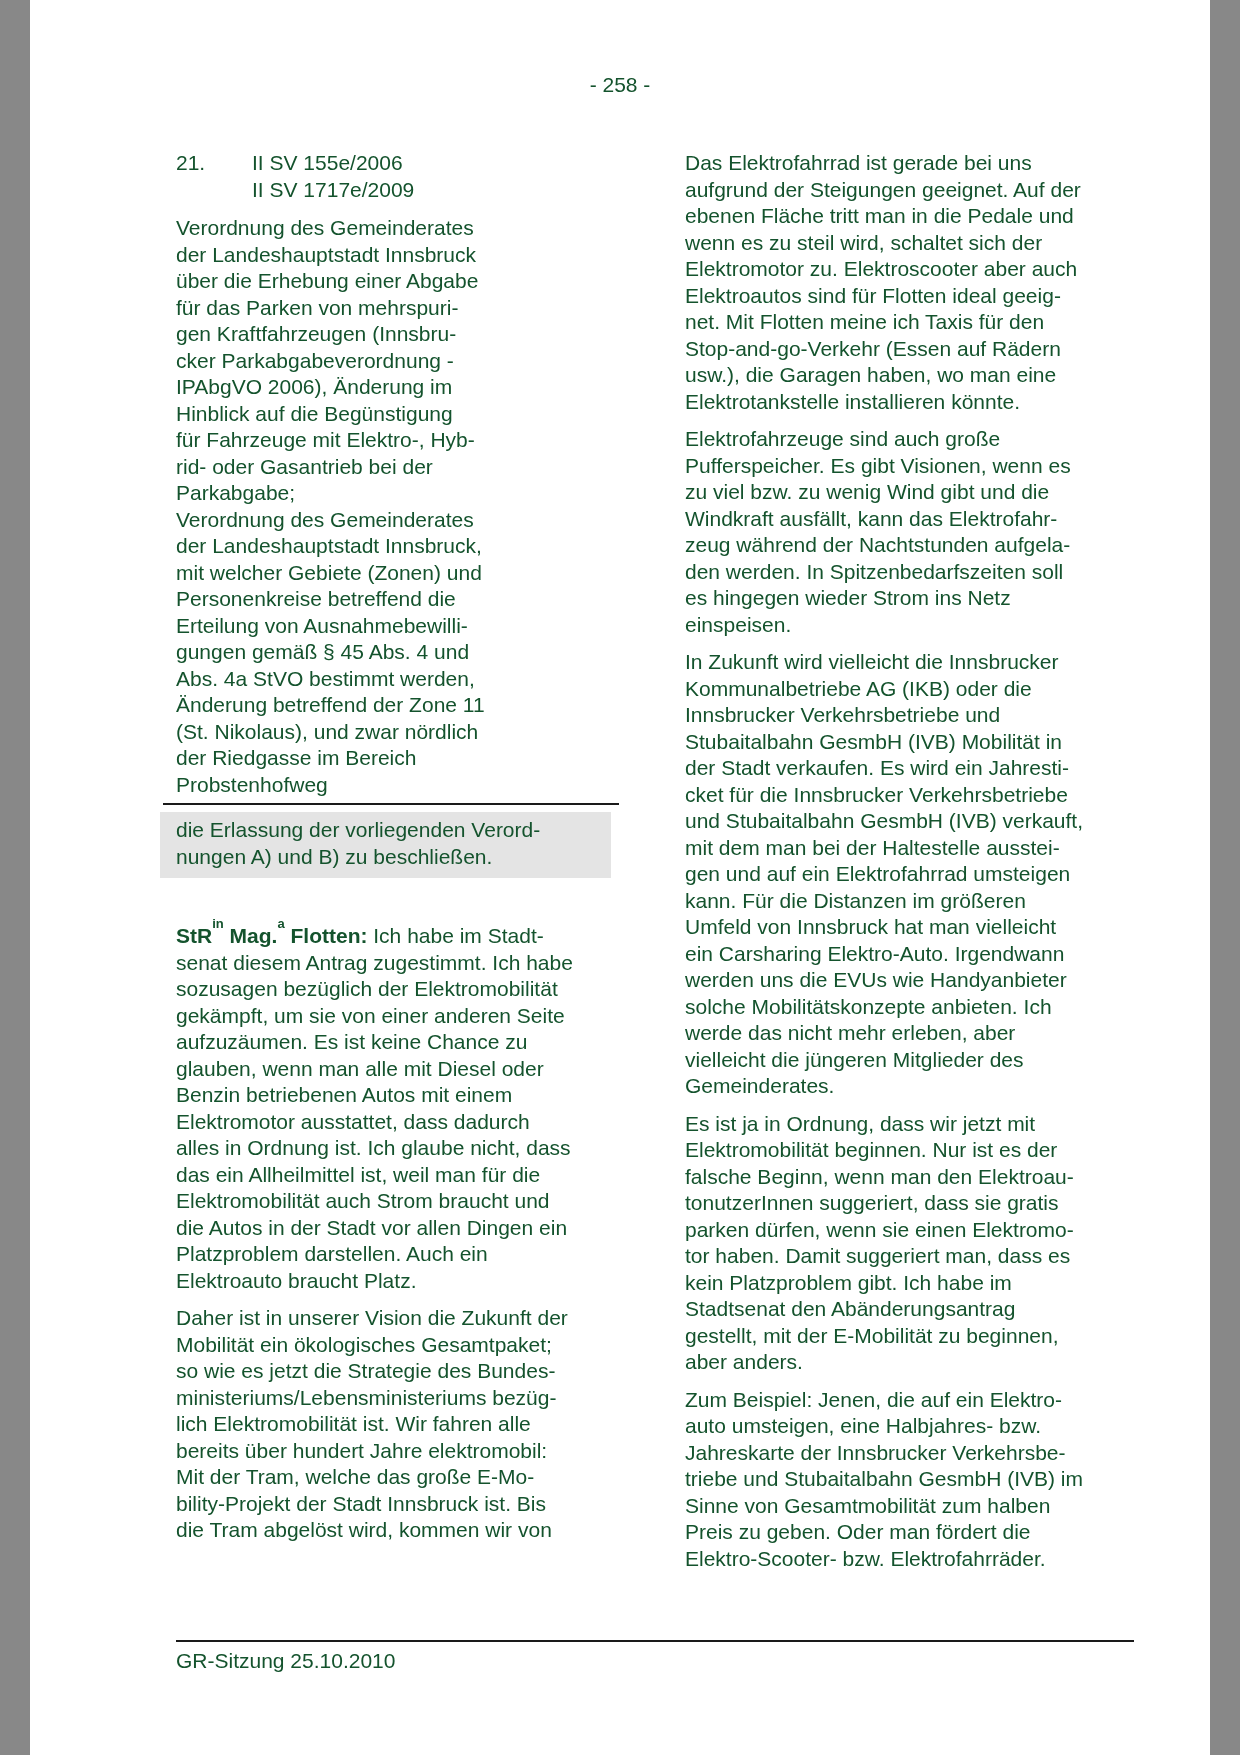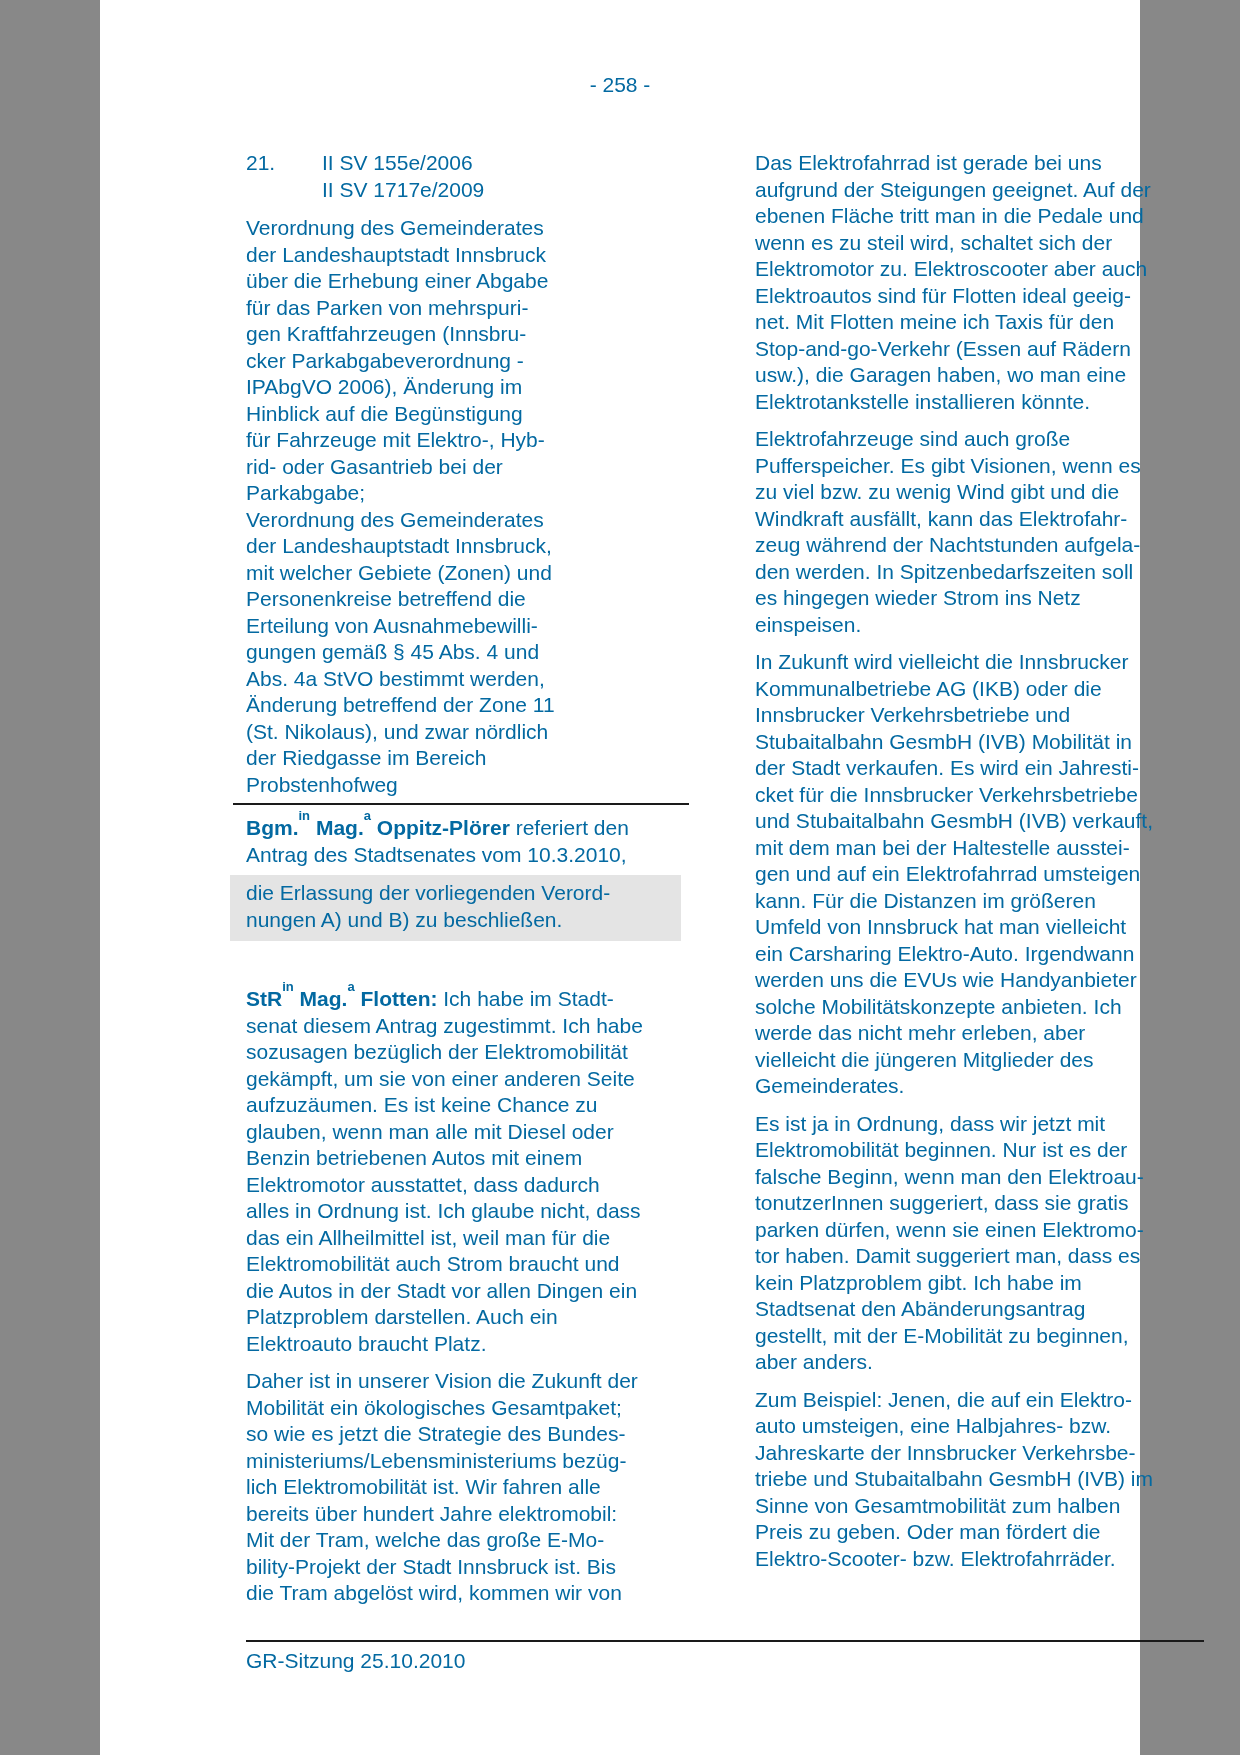--- a/index.html
+++ b/index.html
@@ -1,23 +1,23 @@
 <!DOCTYPE html>
 <html><head>
 <meta charset="utf-8">
 <style>
   html, body { margin: 0; padding: 0; background: #888; }
   .page {
     position: relative;
-    width: 1040px;
+    width: 1180px;
     height: 1755px;
     margin: 0 auto;
     background: #ffffff;
     font-family: "Liberation Sans", "DejaVu Sans", sans-serif;
-    color: #0369a1;
+    color: #14532d;
     font-size: 21px;
     line-height: 26.5px;
   }
   .pagenum {
     position: absolute;
     top: 72px; left: 0; right: 0;
     text-align: center;
   }
   .col-left {
     position: absolute;
@@ -108,22 +108,20 @@
 Erteilung von Ausnahmebewilli-
 gungen gemäß § 45 Abs. 4 und
 Abs. 4a StVO bestimmt werden,
 Änderung betreffend der Zone 11
 (St. Nikolaus), und zwar nördlich
 der Riedgasse im Bereich
 Probstenhofweg</p>
 
     <div class="rule"></div>
 
-    <p class="speaker-p bgm pre"><b><span>Bgm.</span><sup class="sp">in</sup><span> Mag.</span><sup class="sp">a</sup><span> Oppitz-Plörer</span></b><span> referiert den
-Antrag des Stadtsenates vom 10.3.2010,</span></p>
 
     <p class="highlight pre">die Erlassung der vorliegenden Verord-
 nungen A) und B) zu beschließen.</p>
 
     <p class="speaker-p str pre"><b><span>StR</span><sup class="sp">in</sup><span> Mag.</span><sup class="sp">a</sup><span> Flotten:</span></b><span> Ich habe im Stadt-
 senat diesem Antrag zugestimmt. Ich habe
 sozusagen bezüglich der Elektromobilität
 gekämpft, um sie von einer anderen Seite
 aufzuzäumen. Es ist keine Chance zu
 glauben, wenn man alle mit Diesel oder

